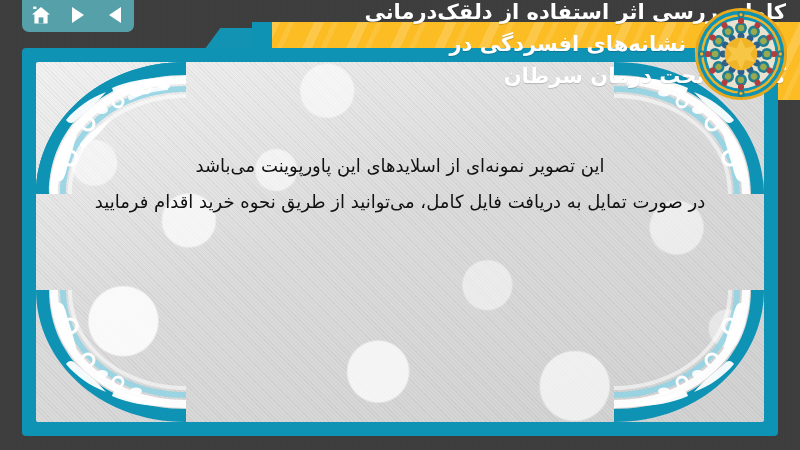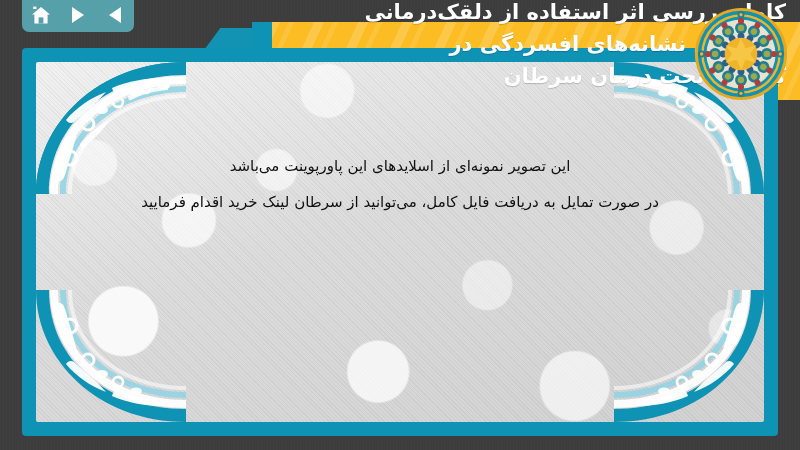--- a/index.html
+++ b/index.html
@@ -177,21 +177,21 @@
 
   
   #body-text {
     position: absolute;
     left: 0;
     right: 0;
     top: 86px;
     text-align: center;
     direction: rtl;
     color: #111111;
-    font-size: 15px;
+    font-size: 18px;
     line-height: 36px;
     z-index: 6;
   }
   #body-text .bline { display: block; white-space: nowrap; }
 </style>
 </head>
 <body>
 
 <div id="stage">
 
@@ -377,19 +377,19 @@
           <circle cx="52" cy="62" r="6" fill="none" stroke="#ffffff" stroke-width="3"></circle>
           <circle cx="82" cy="40" r="5" fill="none" stroke="#ffffff" stroke-width="2.8"></circle>
           <ellipse cx="24" cy="112" rx="4.5" ry="7" opacity=".9"></ellipse>
           <ellipse cx="66" cy="48" rx="6" ry="4" opacity=".9"></ellipse>
           <ellipse cx="100" cy="31" rx="6" ry="3.6" opacity=".9"></ellipse>
         </g>
       </svg>
 
       <div id="body-text">
         <span class="bline">این تصویر نمونه‌ای از اسلایدهای این پاورپوینت می‌باشد</span>
-        <span class="bline">در صورت تمایل به دریافت فایل کامل، می‌توانید از سرطان لینک خرید اقدام فرمایید</span>
+        <span class="bline">در صورت تمایل به دریافت فایل کامل، می‌توانید از طریق نحوه خرید اقدام فرمایید</span>
       </div>
 
     </div>
   </div>
 
 </div>
 
 </body></html>

